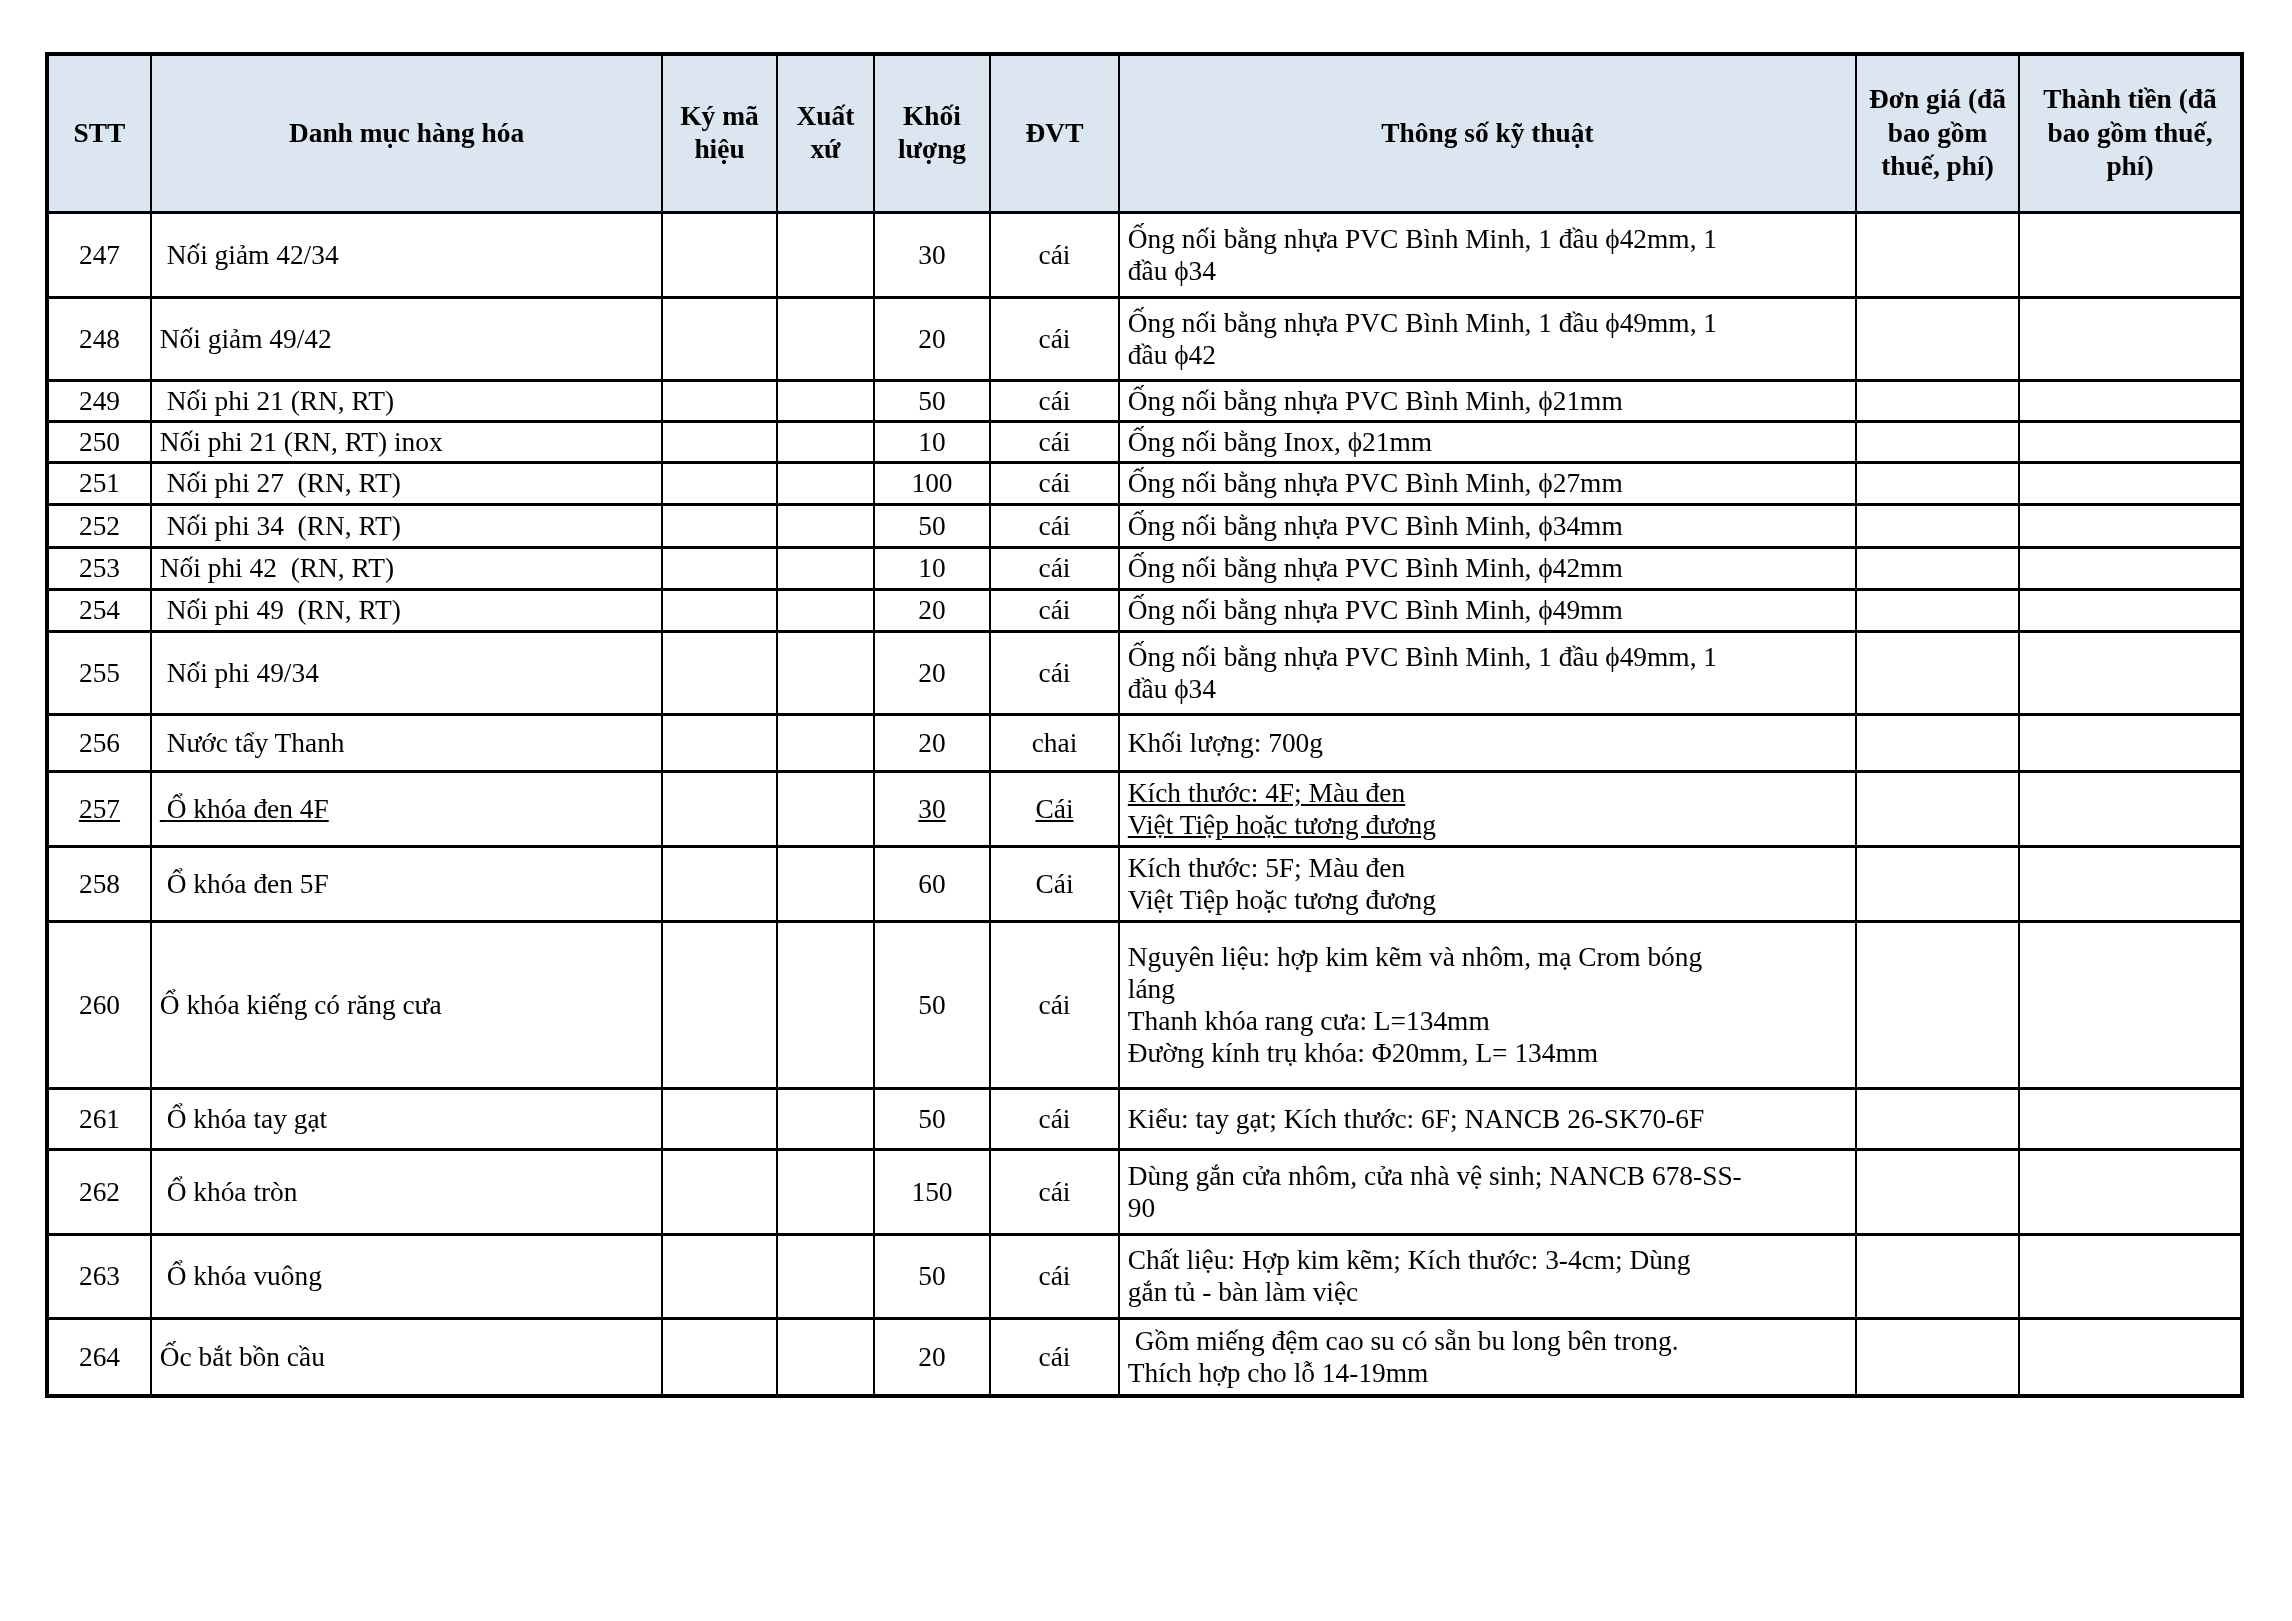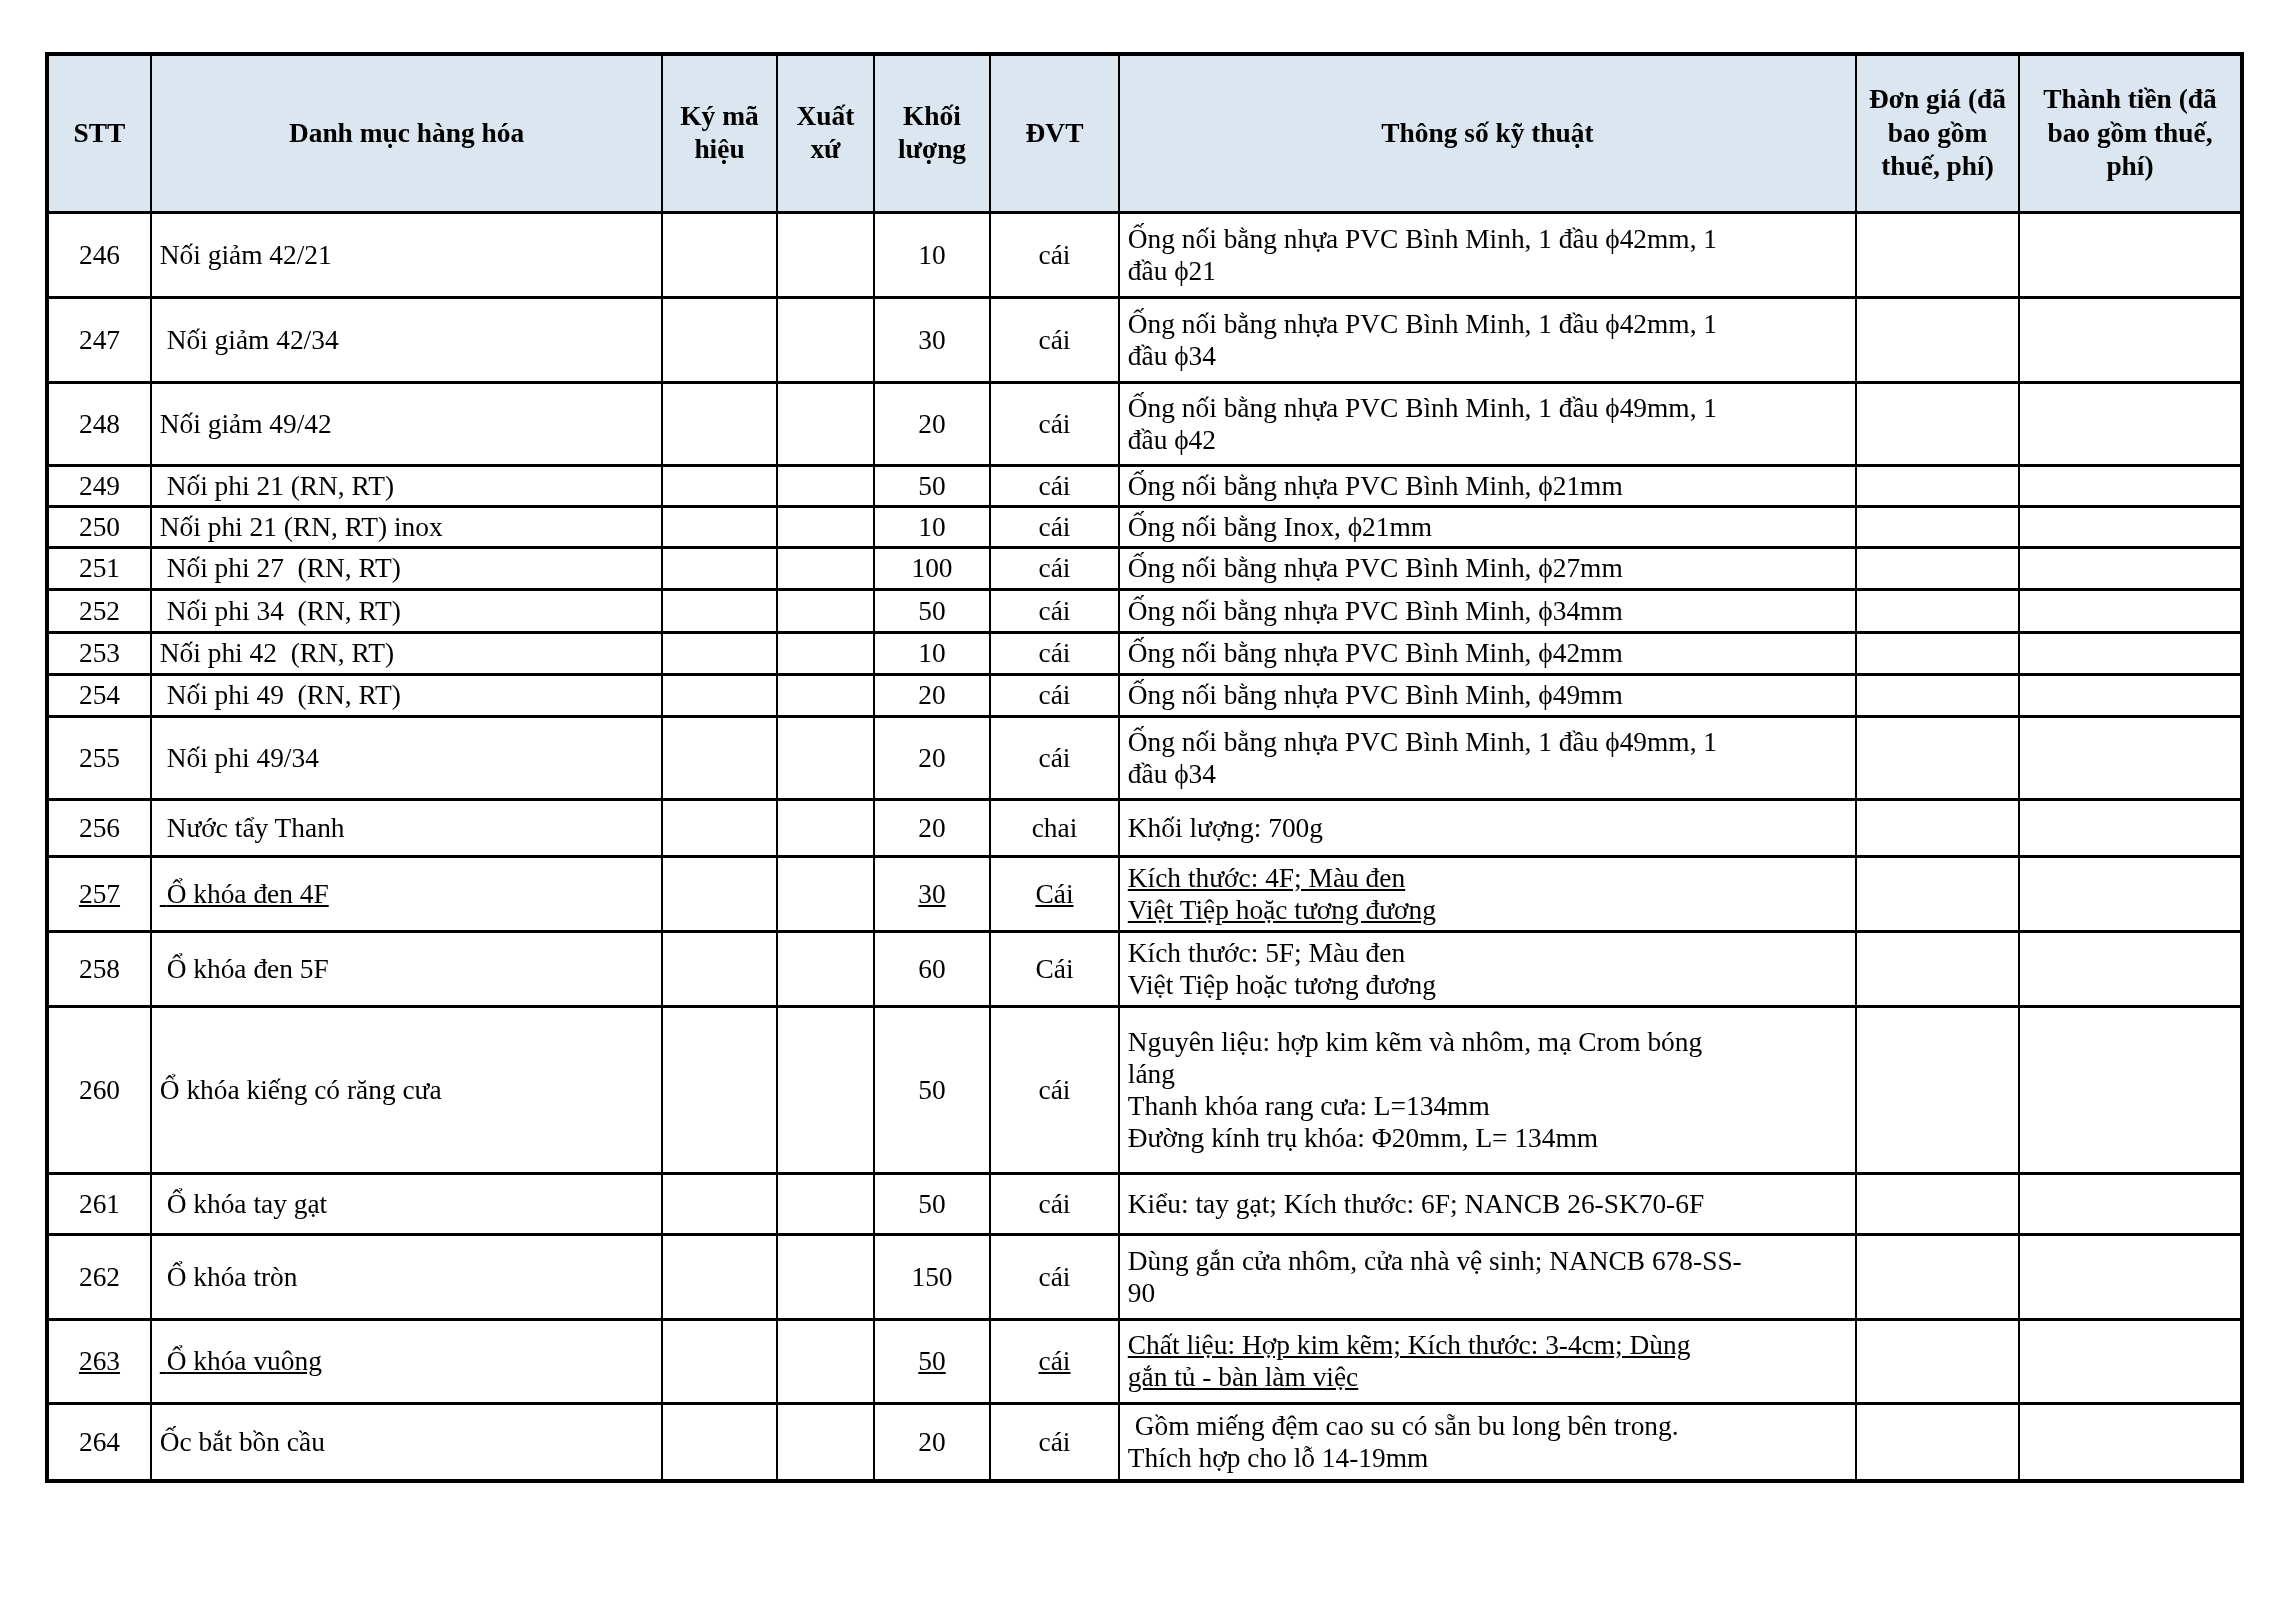--- a/index.html
+++ b/index.html
@@ -70,32 +70,20 @@
         <th>Xuất xứ</th>
         <th>Khối lượng</th>
         <th>ĐVT</th>
         <th>Thông số kỹ thuật</th>
         <th>Đơn giá (đã bao gồm thuế, phí)</th>
         <th>Thành tiền (đã bao gồm thuế, phí)</th>
       </tr>
   </thead>
   <tbody id="table-body">
       <tr style="height: 85px;">
-        <td class="al-c">246</td>
-        <td class="al-l">Nối giảm 42/21</td>
-        <td class="al-c"></td>
-        <td class="al-c"></td>
-        <td class="al-c">10</td>
-        <td class="al-c">cái</td>
-        <td class="al-l">Ống nối bằng nhựa PVC Bình Minh, 1 đầu ϕ42mm, 1
-đầu ϕ21</td>
-        <td class="al-c"></td>
-        <td class="al-c"></td>
-      </tr>
-      <tr style="height: 85px;">
         <td class="al-c">247</td>
         <td class="al-l"> Nối giảm 42/34</td>
         <td class="al-c"></td>
         <td class="al-c"></td>
         <td class="al-c">30</td>
         <td class="al-c">cái</td>
         <td class="al-l">Ống nối bằng nhựa PVC Bình Minh, 1 đầu ϕ42mm, 1
 đầu ϕ34</td>
         <td class="al-c"></td>
         <td class="al-c"></td>
@@ -255,21 +243,21 @@
         <td class="al-l"> Ổ khóa tròn</td>
         <td class="al-c"></td>
         <td class="al-c"></td>
         <td class="al-c">150</td>
         <td class="al-c">cái</td>
         <td class="al-l">Dùng gắn cửa nhôm, cửa nhà vệ sinh; NANCB 678-SS-
 90</td>
         <td class="al-c"></td>
         <td class="al-c"></td>
       </tr>
-      <tr style="height: 84px; text-decoration: underline;">
+      <tr style="height: 84px;">
         <td class="al-c">263</td>
         <td class="al-l"> Ổ khóa vuông</td>
         <td class="al-c"></td>
         <td class="al-c"></td>
         <td class="al-c">50</td>
         <td class="al-c">cái</td>
         <td class="al-l">Chất liệu: Hợp kim kẽm; Kích thước: 3-4cm; Dùng
 gắn tủ - bàn làm việc</td>
         <td class="al-c"></td>
         <td class="al-c"></td>

